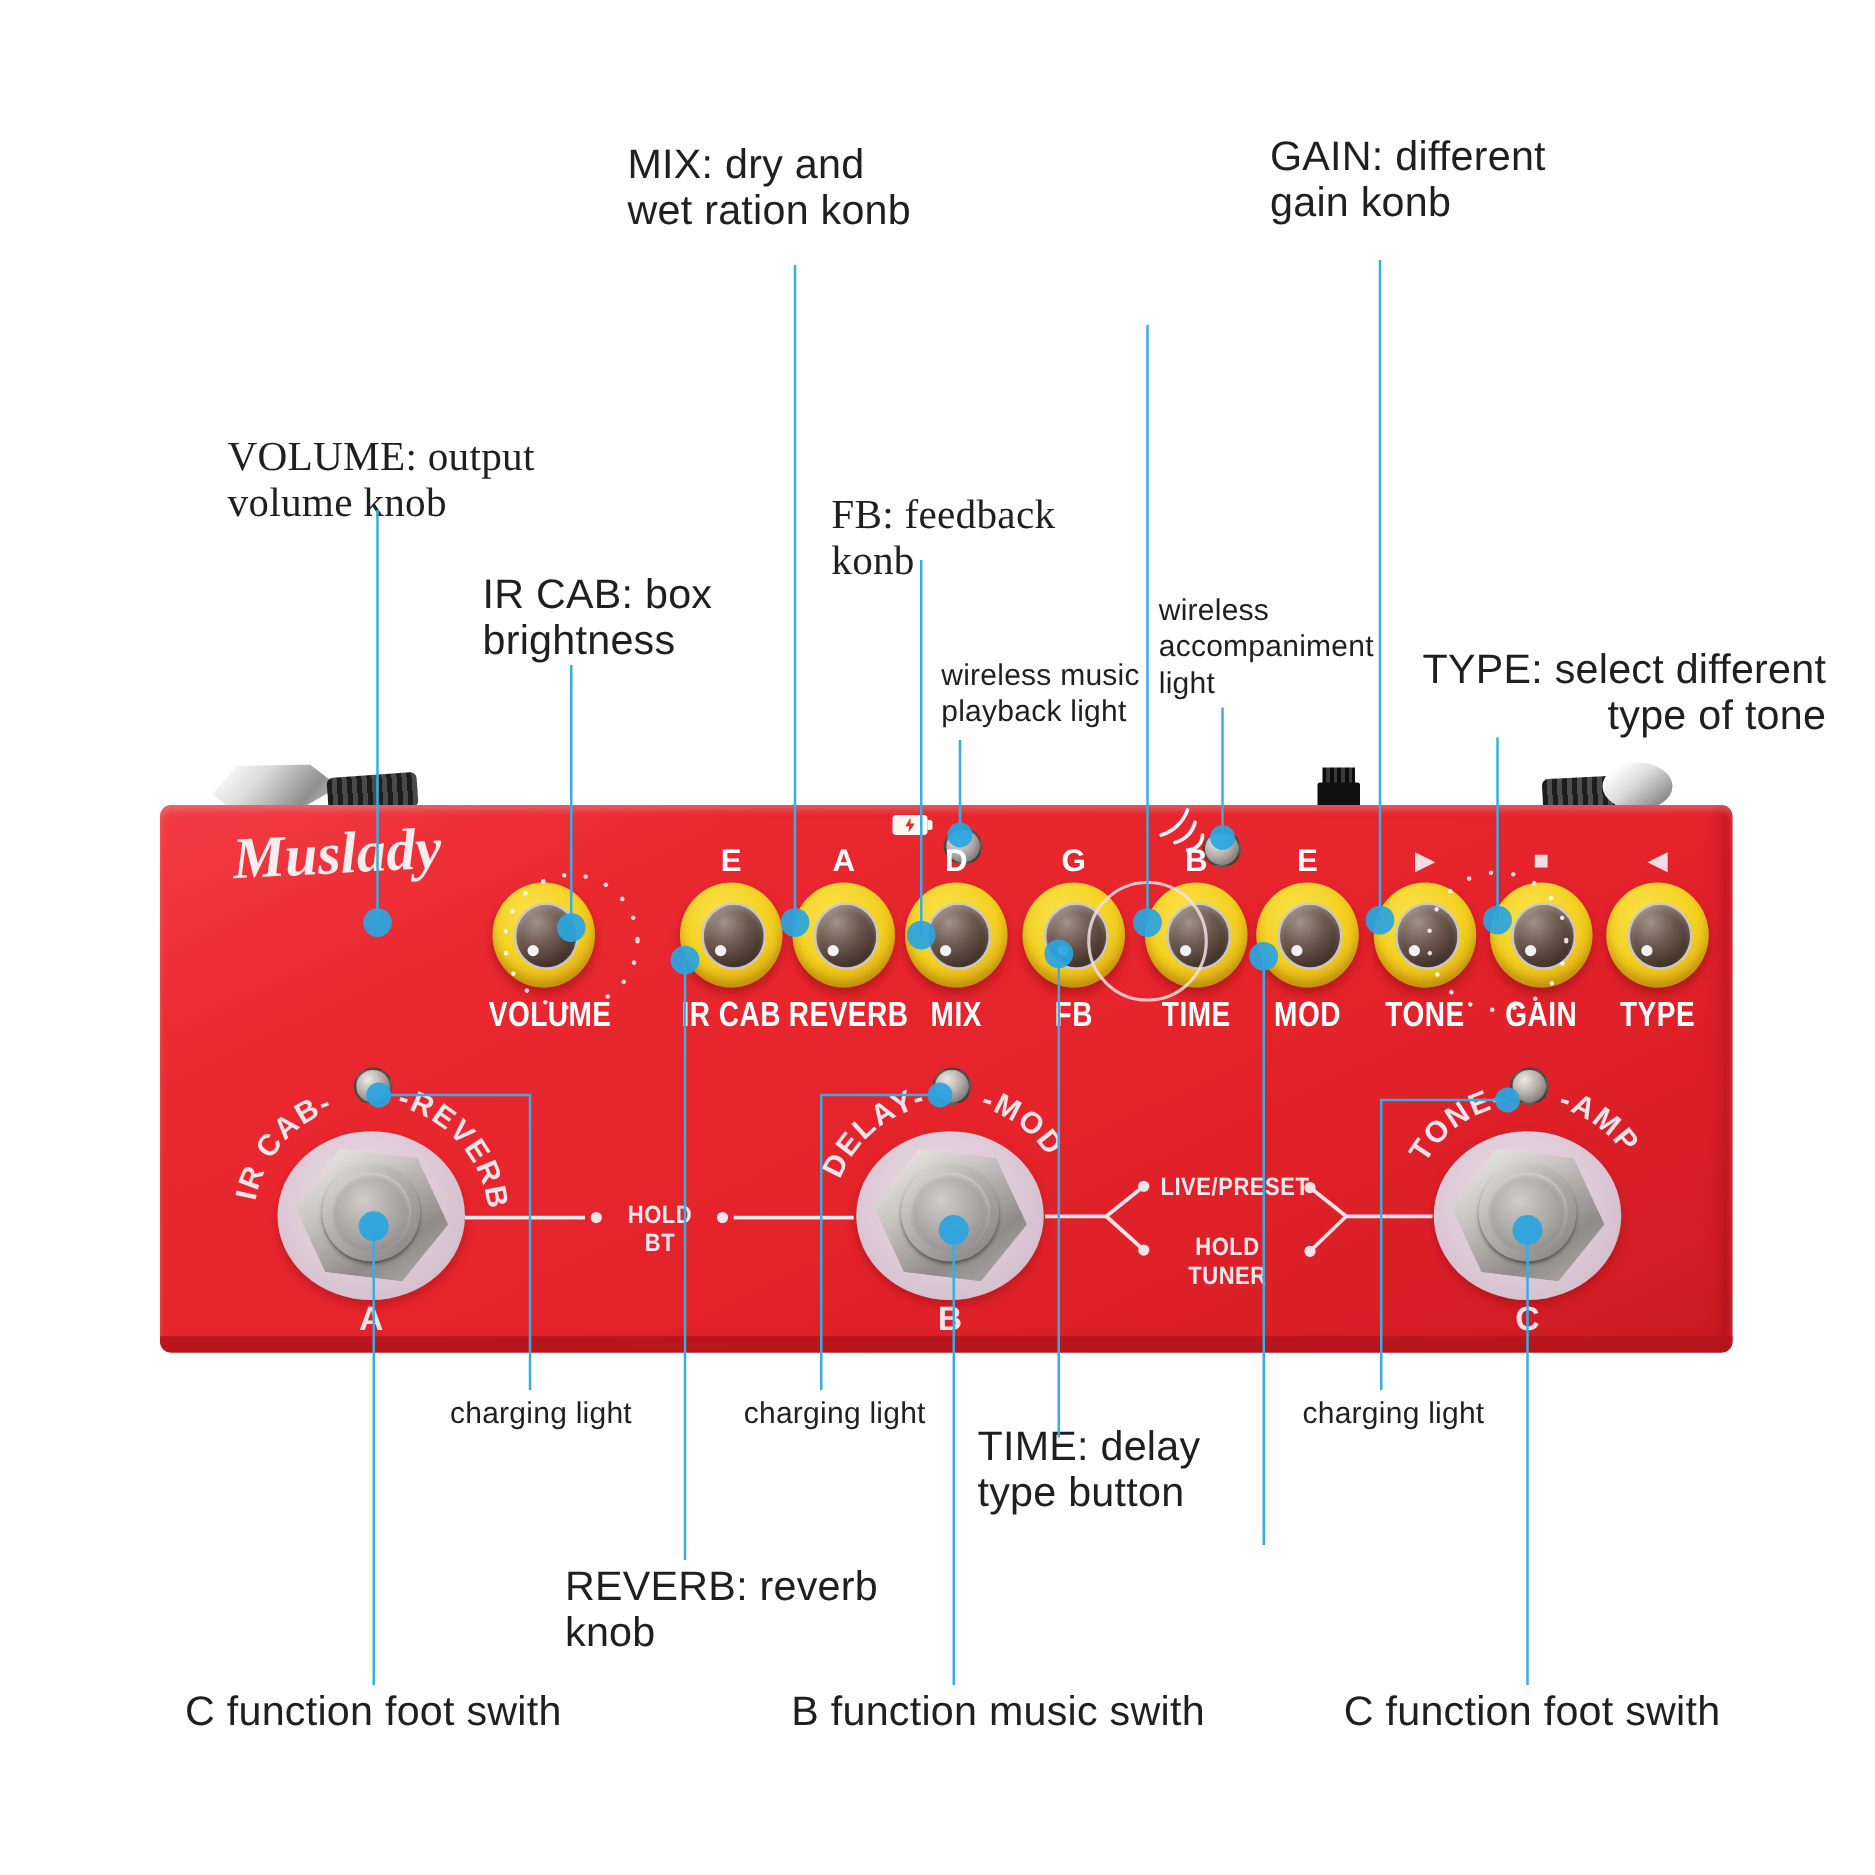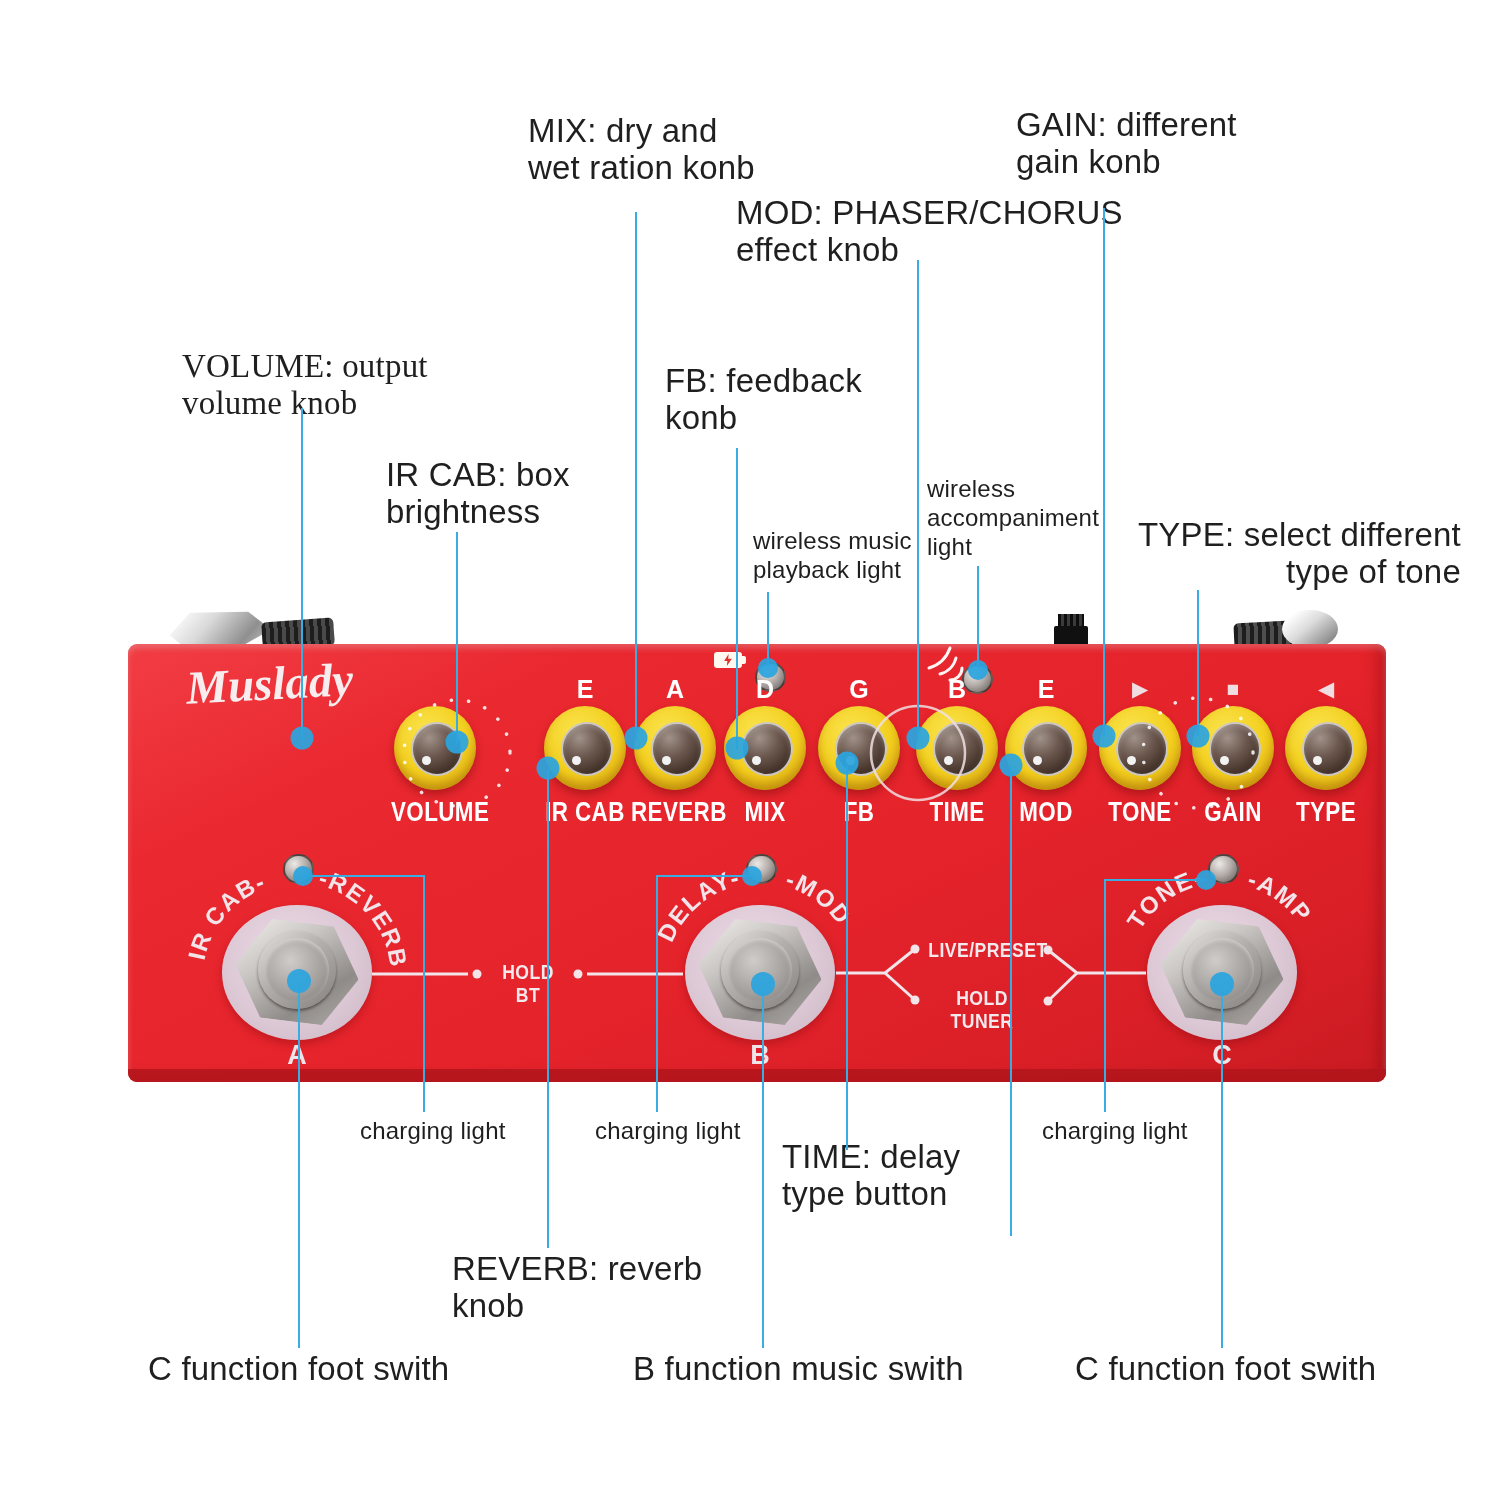--- a/index.html
+++ b/index.html
@@ -1,25 +1,25 @@
 <!DOCTYPE html>
 <html><head>
 <meta charset="utf-8">
 <style>
   html,body{margin:0;padding:0;background:#ffffff;width:1500px;height:1500px;overflow:hidden;}
   .scene{position:relative;width:1500px;height:1500px;font-family:"Liberation Sans","DejaVu Sans",sans-serif;}
 
   
   .ann{position:absolute;color:#1f1f1f;font-size:33px;line-height:37px;white-space:pre-line;font-weight:400;letter-spacing:.2px;}
   .ann.small{font-size:24px;line-height:29px;}
-  #ann-mix{left:528px;top:112px;}
+  #ann-mix{left:502px;top:112px;}
   #ann-gain{left:1016px;top:106px;}
   #ann-mod{left:736px;top:194px;}
   #ann-volume{left:182px;top:348px;font-family:Liberation Serif, serif;}
-  #ann-fb{left:665px;top:362px;}
+  #ann-fb{left:665px;top:394px;font-family:Liberation Serif, serif;}
   #ann-ircab{left:386px;top:456px;}
   #ann-music{left:753px;top:526px;}
   #ann-accomp{left:927px;top:474px;}
   #ann-type{left:1138px;top:516px;text-align:right;}
   #ann-charg-a{left:360px;top:1116px;}
   #ann-charg-b{left:595px;top:1116px;}
   #ann-charg-c{left:1042px;top:1116px;}
   #ann-time{left:782px;top:1138px;}
   #ann-reverb{left:452px;top:1250px;}
   #ann-tone{left:890px;top:1238px;}
@@ -107,22 +107,20 @@
 </style>
 </head>
 <body>
 
 <div class="scene">
 
   <div class="ann" id="ann-mix">MIX: dry and
 wet ration konb</div>
   <div class="ann" id="ann-gain">GAIN: different
 gain konb</div>
-  <div class="ann" id="ann-mod">MOD: PHASER/CHORUS
-effect knob</div>
   <div class="ann" id="ann-volume">VOLUME: output
 volume knob</div>
   <div class="ann" id="ann-fb">FB: feedback
 konb</div>
   <div class="ann" id="ann-ircab">IR CAB: box
 brightness</div>
   <div class="ann small" id="ann-music">wireless music
 playback light</div>
   <div class="ann small" id="ann-accomp">wireless
 accompaniment

